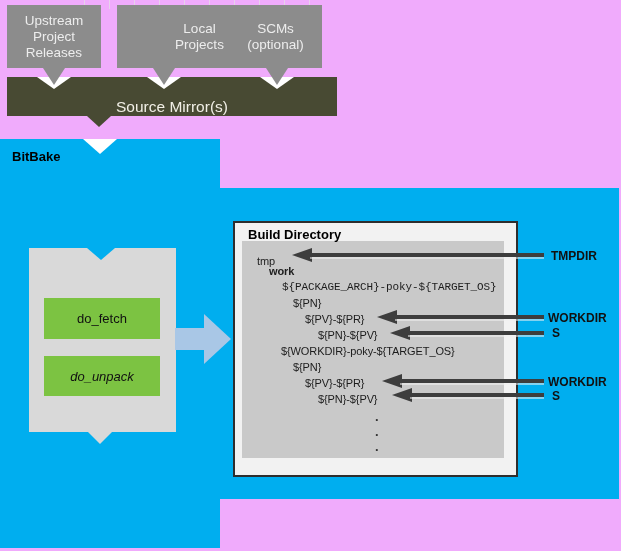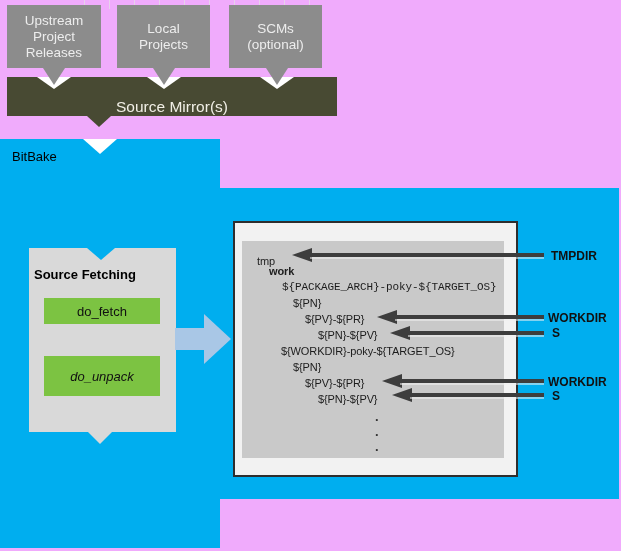--- a/index.html
+++ b/index.html
@@ -29,31 +29,31 @@
   }
   #mirror-tab{left:87px;top:116px;width:0;height:0;border-left:12px solid transparent;
     border-right:12px solid transparent;border-top:11px solid #484a33;}
   
   .cyan{background:#00aeef;z-index:1;}
   #cyan-top{left:0;top:139px;width:220px;height:49px;}
   #cyan-main{left:0;top:188px;width:619px;height:311px;}
   #cyan-bottom{left:0;top:499px;width:220px;height:49px;}
   #cyan-notch{left:83px;top:139px;width:0;height:0;border-left:17px solid transparent;
     border-right:17px solid transparent;border-top:15px solid #ffffff;z-index:2;}
-  #bitbake-label{left:12px;top:149px;font-size:13px;font-weight:normal;color:#000;z-index:4;}
+  #bitbake-label{left:12px;top:149px;font-size:13px;font-weight:bold;color:#000;z-index:4;}
   
   #fetch-panel{left:29px;top:248px;width:147px;height:184px;background:#d9d9d9;z-index:2;}
   #fetch-notch{left:87px;top:248px;width:0;height:0;border-left:14px solid transparent;
     border-right:14px solid transparent;border-top:12px solid #00aeef;z-index:3;}
   #fetch-tab{left:88px;top:432px;width:0;height:0;border-left:12px solid transparent;
     border-right:12px solid transparent;border-top:12px solid #d9d9d9;z-index:3;}
   #fetch-title{left:34px;top:267px;font-size:13px;font-weight:bold;color:#000;z-index:4;}
   .task-box{left:44px;width:116px;background:#7cc342;display:flex;align-items:center;justify-content:center;
     font-size:13px;color:#111;z-index:4;}
-  #task-fetch{top:298px;height:26px;align-items:center;}
+  #task-fetch{top:298px;height:41px;align-items:center;}
   #task-unpack{top:356px;height:40px;font-style:italic;}
   
   #flow-shaft{left:175px;top:328px;width:29px;height:22px;background:#a9c7e6;z-index:4;}
   #flow-head{left:204px;top:314px;width:0;height:0;border-top:25px solid transparent;
     border-bottom:25px solid transparent;border-left:27px solid #a9c7e6;z-index:4;}
   
   #build-box{left:233px;top:221px;width:285px;height:256px;background:#f2f2f2;
     border:2px solid #2e2e2e;box-sizing:border-box;z-index:2;}
   #build-title{left:248px;top:227px;font-size:13px;font-weight:bold;color:#000;z-index:4;}
   #tree-panel{left:242px;top:241px;width:262px;height:217px;background:#c9c9c9;z-index:3;}
@@ -70,21 +70,21 @@
 
 <div id="stage">
 
   <div id="grid-artifact" class="abs"></div>
 
   <div class="abs src-box" style="left:7px;top:5px;width:94px;height:63px;">
     <span>Upstream
 Project
 Releases</span>
   </div>
-  <div class="abs src-box" style="left:117px;top:5px;width:93px;height:63px;">
+  <div class="abs src-box" style="left:117px;top:5px;width:93px;height:63px;padding-left:36px;">
     <span>Local
 Projects</span>
   </div>
   <div class="abs src-box" style="left:229px;top:5px;width:93px;height:63px;">
     <span>SCMs
 (optional)</span>
   </div>
 
   <div id="mirror-bar" class="abs">
     <span>Source Mirror(s)</span>
@@ -99,32 +99,32 @@
 
   <div id="cyan-top" class="abs cyan"></div>
   <div id="cyan-main" class="abs cyan"></div>
   <div id="cyan-bottom" class="abs cyan"></div>
   <div id="cyan-notch" class="abs"></div>
   <div id="bitbake-label" class="abs">BitBake</div>
 
   <div id="fetch-panel" class="abs"></div>
   <div id="fetch-notch" class="abs"></div>
   <div id="fetch-tab" class="abs"></div>
-  <div id="fetch-title" class="abs">Source Fetching</div>
   <div id="task-fetch" class="abs task-box">
     <span>do_fetch</span>
   </div>
   <div id="task-unpack" class="abs task-box">
     <span>do_unpack</span>
   </div>
 
   <div id="flow-shaft" class="abs"></div>
   <div id="flow-head" class="abs"></div>
 
   <div id="build-box" class="abs"></div>
+  <div id="build-title" class="abs">Build Directory</div>
   <div id="tree-panel" class="abs"></div>
 
   <div class="tree-line" style="left:257px;top:255px;">tmp</div>
   <div class="tree-line" style="left:269px;top:265px;font-weight:bold;">work</div>
   <div class="tree-line" style="left:282px;top:281px;font-family:Liberation Mono, monospace;">${PACKAGE_ARCH}-poky-${TARGET_OS}</div>
   <div class="tree-line" style="left:293px;top:297px;">${PN}</div>
   <div class="tree-line" style="left:305px;top:313px;">${PV}-${PR}</div>
   <div class="tree-line" style="left:318px;top:329px;">${PN}-${PV}</div>
   <div class="tree-line" style="left:281px;top:345px;">${WORKDIR}-poky-${TARGET_OS}</div>
   <div class="tree-line" style="left:293px;top:361px;">${PN}</div>

